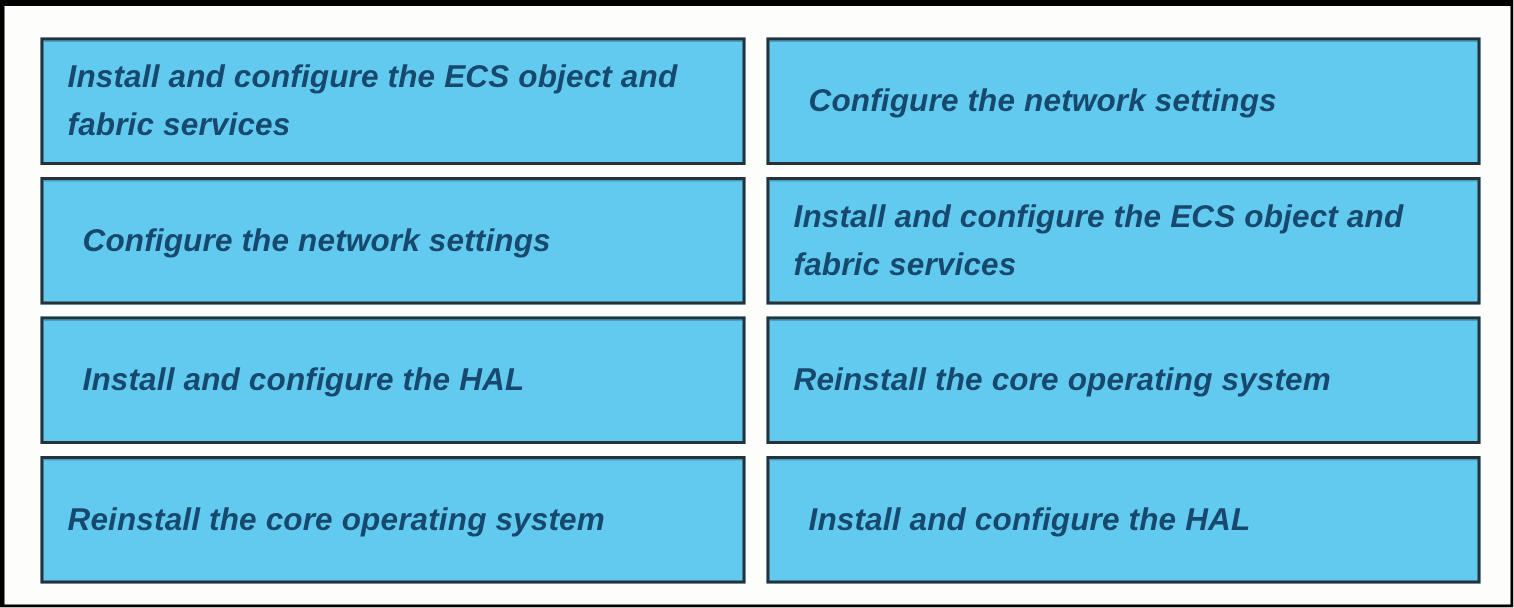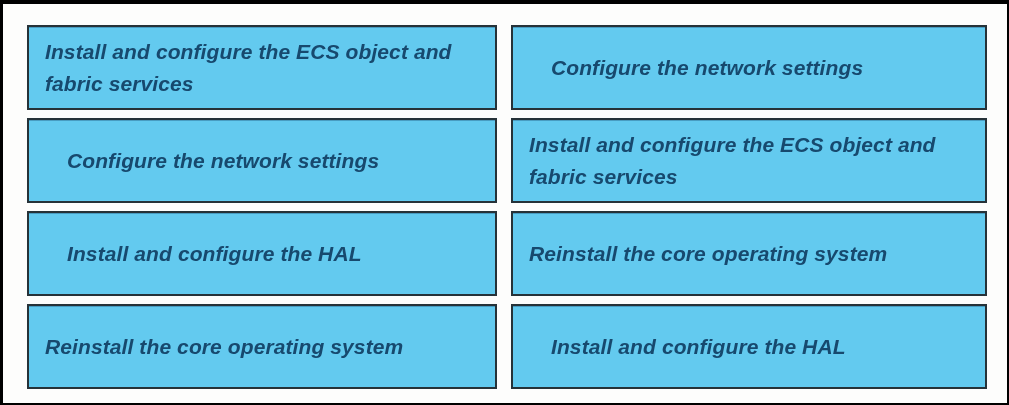--- a/index.html
+++ b/index.html
@@ -41,21 +41,21 @@
     padding: 0 16px;
     cursor: move;
   }
   .tile-label {
     font-size: 21px;
     font-weight: 700;
     line-height: 1.5;
     color: var(--tile-text, #17496e);
     letter-spacing: 0.1px;
   }
-  .tile.indented { padding-left: 38px; }
+  .tile.indented { padding-left: 26px; }
 </style>
 </head>
 <body>
 
 <div class="frame">
   <div class="grid">
 
     <div class="tile">
       <span class="tile-label">Install and configure the ECS object and fabric services</span>
     </div>

